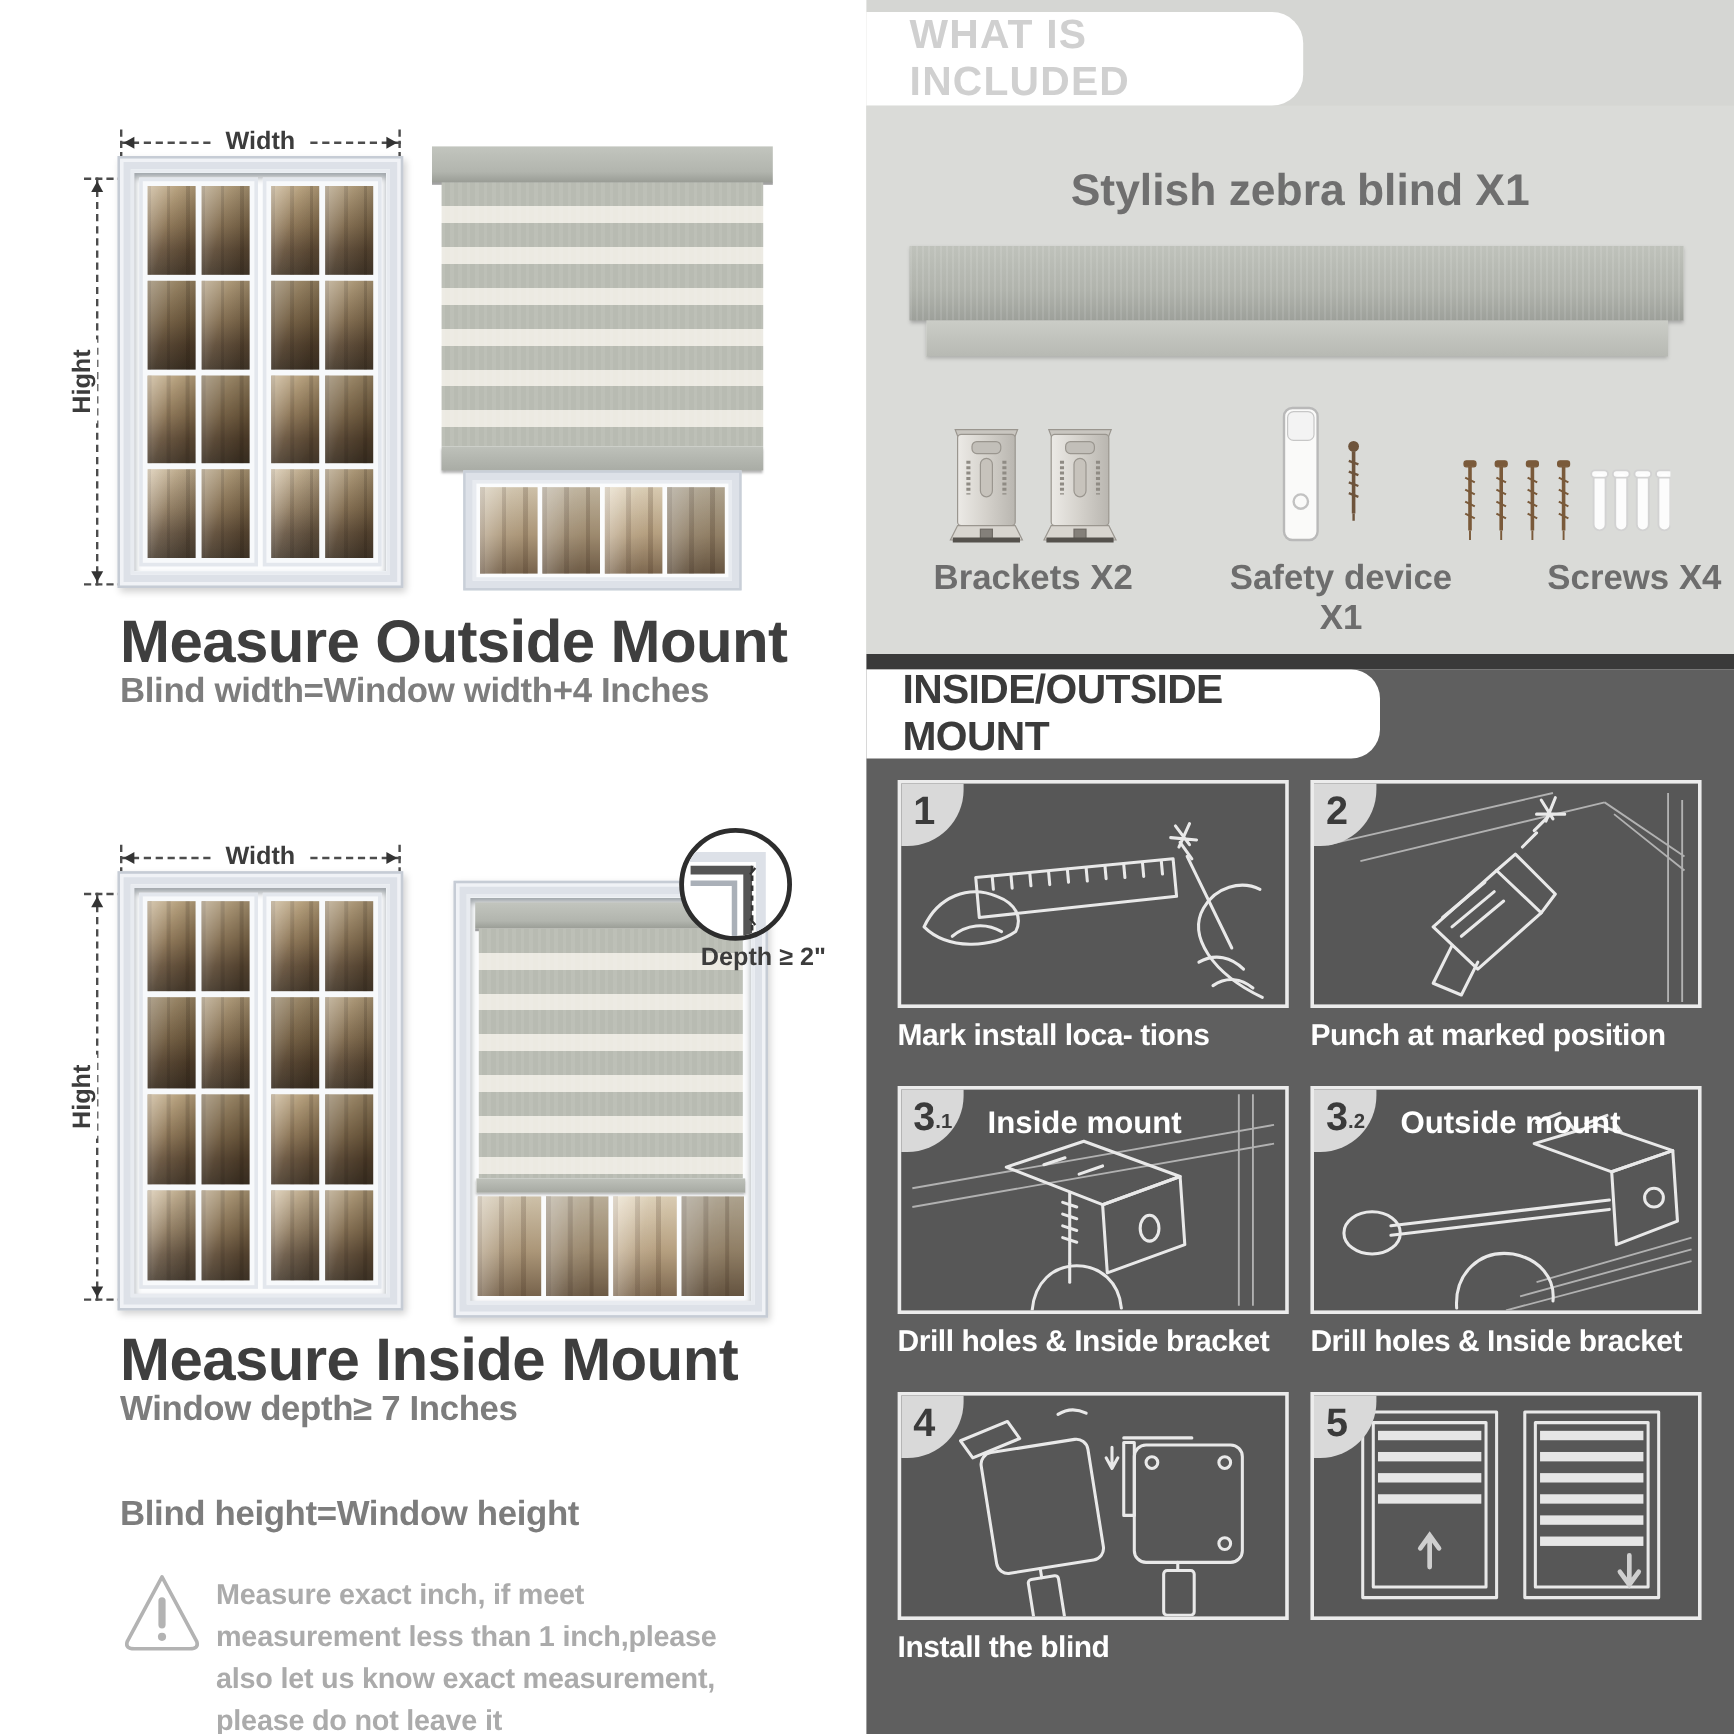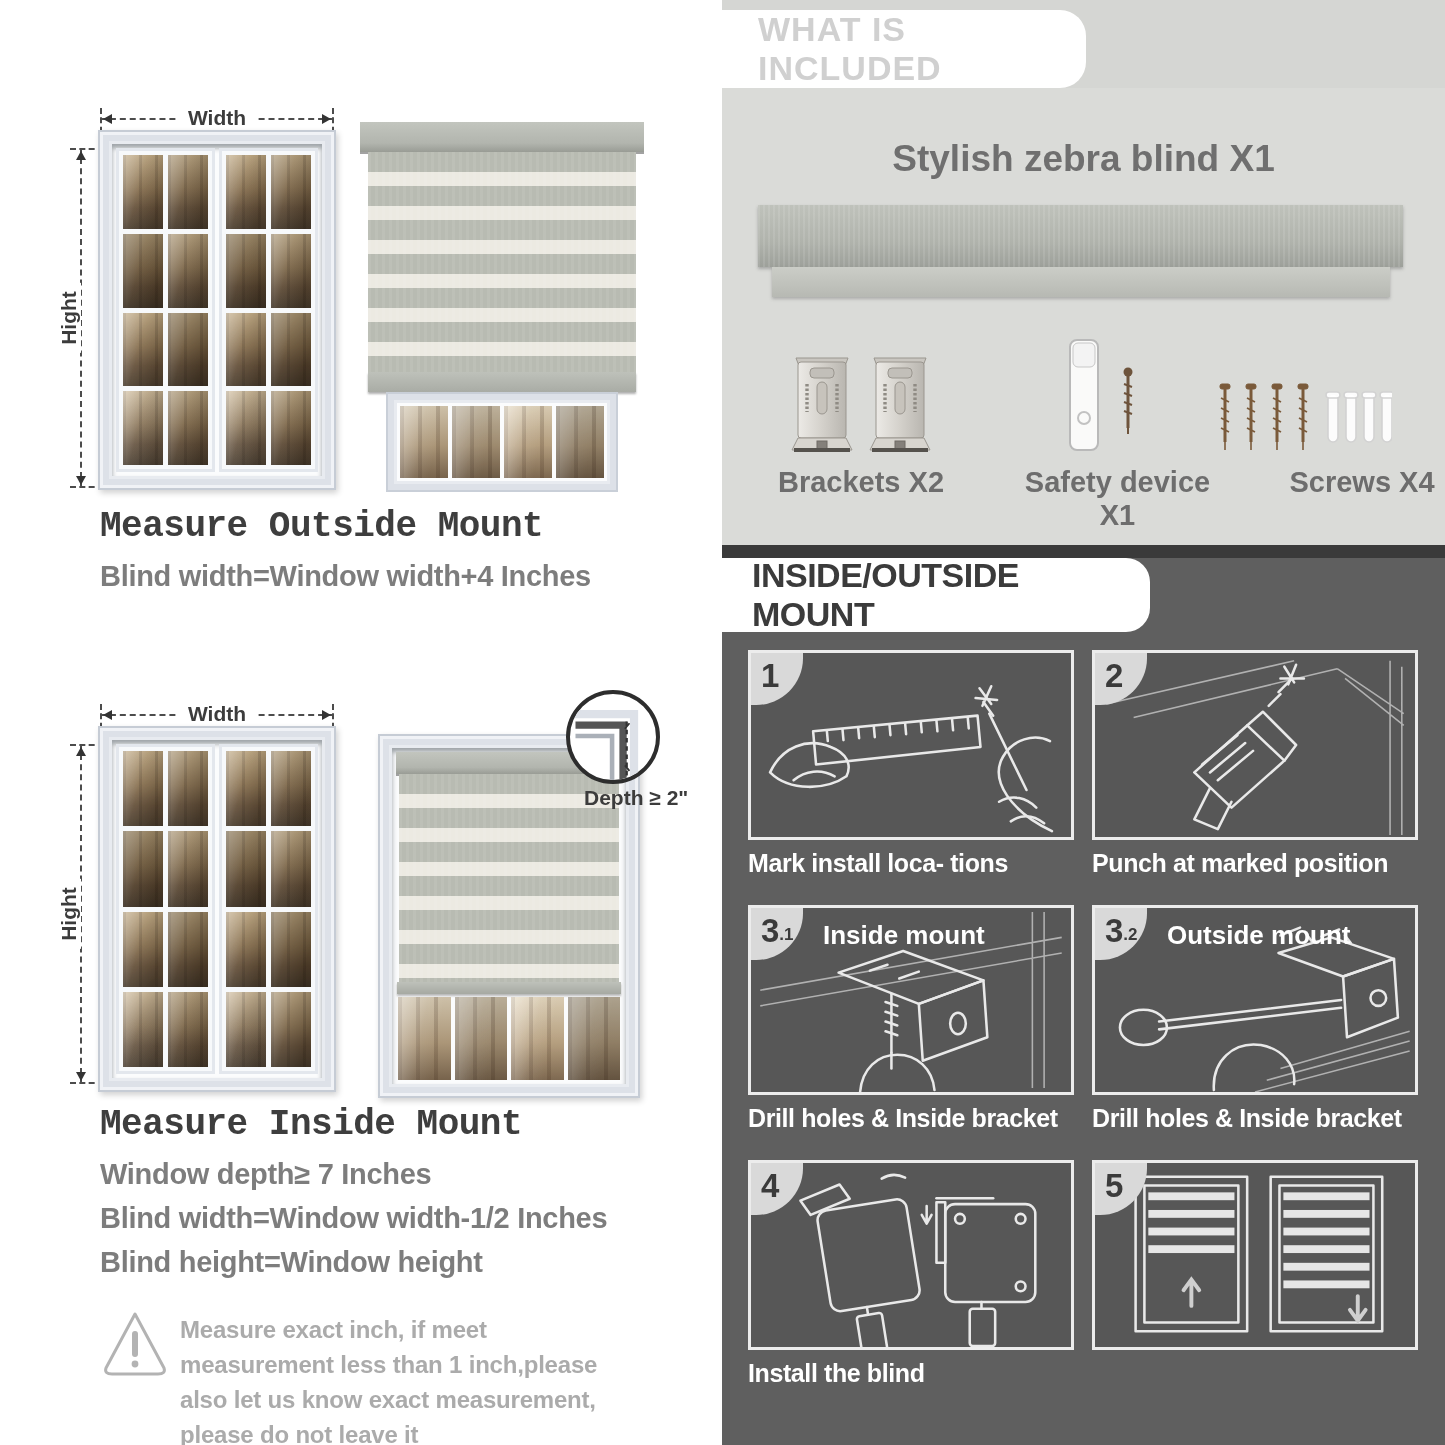--- a/index.html
+++ b/index.html
@@ -20,21 +20,21 @@
   html,body{background:#fff;}
   body{font-family:"Liberation Sans",sans-serif;}
   #stage{position:relative;width:1445px;height:1445px;background:#fff;overflow:hidden;}
 
   
   .banner-left{position:absolute;left:8px;top:12px;width:490px;height:74px;
     background:var(--left-banner);border-radius:6px 26px 26px 6px;
     display:flex;align-items:center;padding-left:28px;
     color:#fff;font-size:37px;font-weight:bold;letter-spacing:1px;}
 
-  .m-title{position:absolute;color:var(--heading);font-size:36px;font-weight:bold;letter-spacing:-0.5px;font-family:Liberation Mono, monospace;}
+  .m-title{position:absolute;color:var(--heading);font-size:50px;font-weight:bold;letter-spacing:-0.5px;}
   .m-line{position:absolute;color:var(--body-txt);font-size:29px;font-weight:bold;letter-spacing:-0.3px;}
 
   
   .measure-h{position:absolute;height:0;border-top:2px dashed #4c4c4c;}
   .measure-h .ah{position:absolute;top:-6px;width:0;height:0;border:5px solid transparent;}
   .measure-h .ah.l{left:-2px;border-right:9px solid #333;}
   .measure-h .ah.r{right:-2px;border-left:9px solid #333;}
   .measure-h .lbl{position:absolute;left:50%;top:-14px;transform:translateX(-50%);
     background:#fff;padding:0 10px;color:#3c3c3c;font-size:21px;font-weight:bold;}
   .measure-h .tick{position:absolute;top:-12px;height:34px;border-left:2px dashed #4c4c4c;}
@@ -262,21 +262,20 @@
       <path d="M6,46 H46 V94" stroke="#aab0b8" stroke-width="5" fill="none"></path>
       <path d="M0,22 H70 V94" stroke="#dde1e8" stroke-width="9" fill="none"></path>
       <path d="M62,30 V90" stroke="#333" stroke-width="2.5" stroke-dasharray="5 4" fill="none"></path>
       <path d="M60,38 l5,-6 M60,78 l5,6" stroke="#333" stroke-width="2" fill="none"></path>
     </svg>
   </div>
   <div class="depth-lbl" style="left:584px;top:786px">Depth ≥ 2"</div>
 
   <div class="m-title" style="left:100px;top:1104px">Measure Inside Mount</div>
   <div class="m-line" style="left:100px;top:1158px">Window depth≥ 7 Inches</div>
-  <div class="m-line" style="left:100px;top:1202px">Blind width=Window width-1/2 Inches</div>
   <div class="m-line" style="left:100px;top:1246px">Blind height=Window height</div>
 
   <svg style="position:absolute;left:100px;top:1306px" width="70" height="76" viewBox="0 0 70 76">
     <path d="M35,8 L64,62 Q66,68 58,68 L12,68 Q4,68 6,62 Z" fill="none" stroke="#b3b3b3" stroke-width="3" stroke-linejoin="round"></path>
     <path d="M35,28 V48" stroke="#b3b3b3" stroke-width="6" stroke-linecap="round"></path>
     <circle cx="35" cy="58" r="3.4" fill="#b3b3b3"></circle>
   </svg>
   <div class="warn-text" style="left:180px;top:1312px;width:460px">Measure exact inch, if meet measurement less than 1 inch,please also let us know exact measurement, please do not leave it</div>
 
   <div class="right-top"></div>

